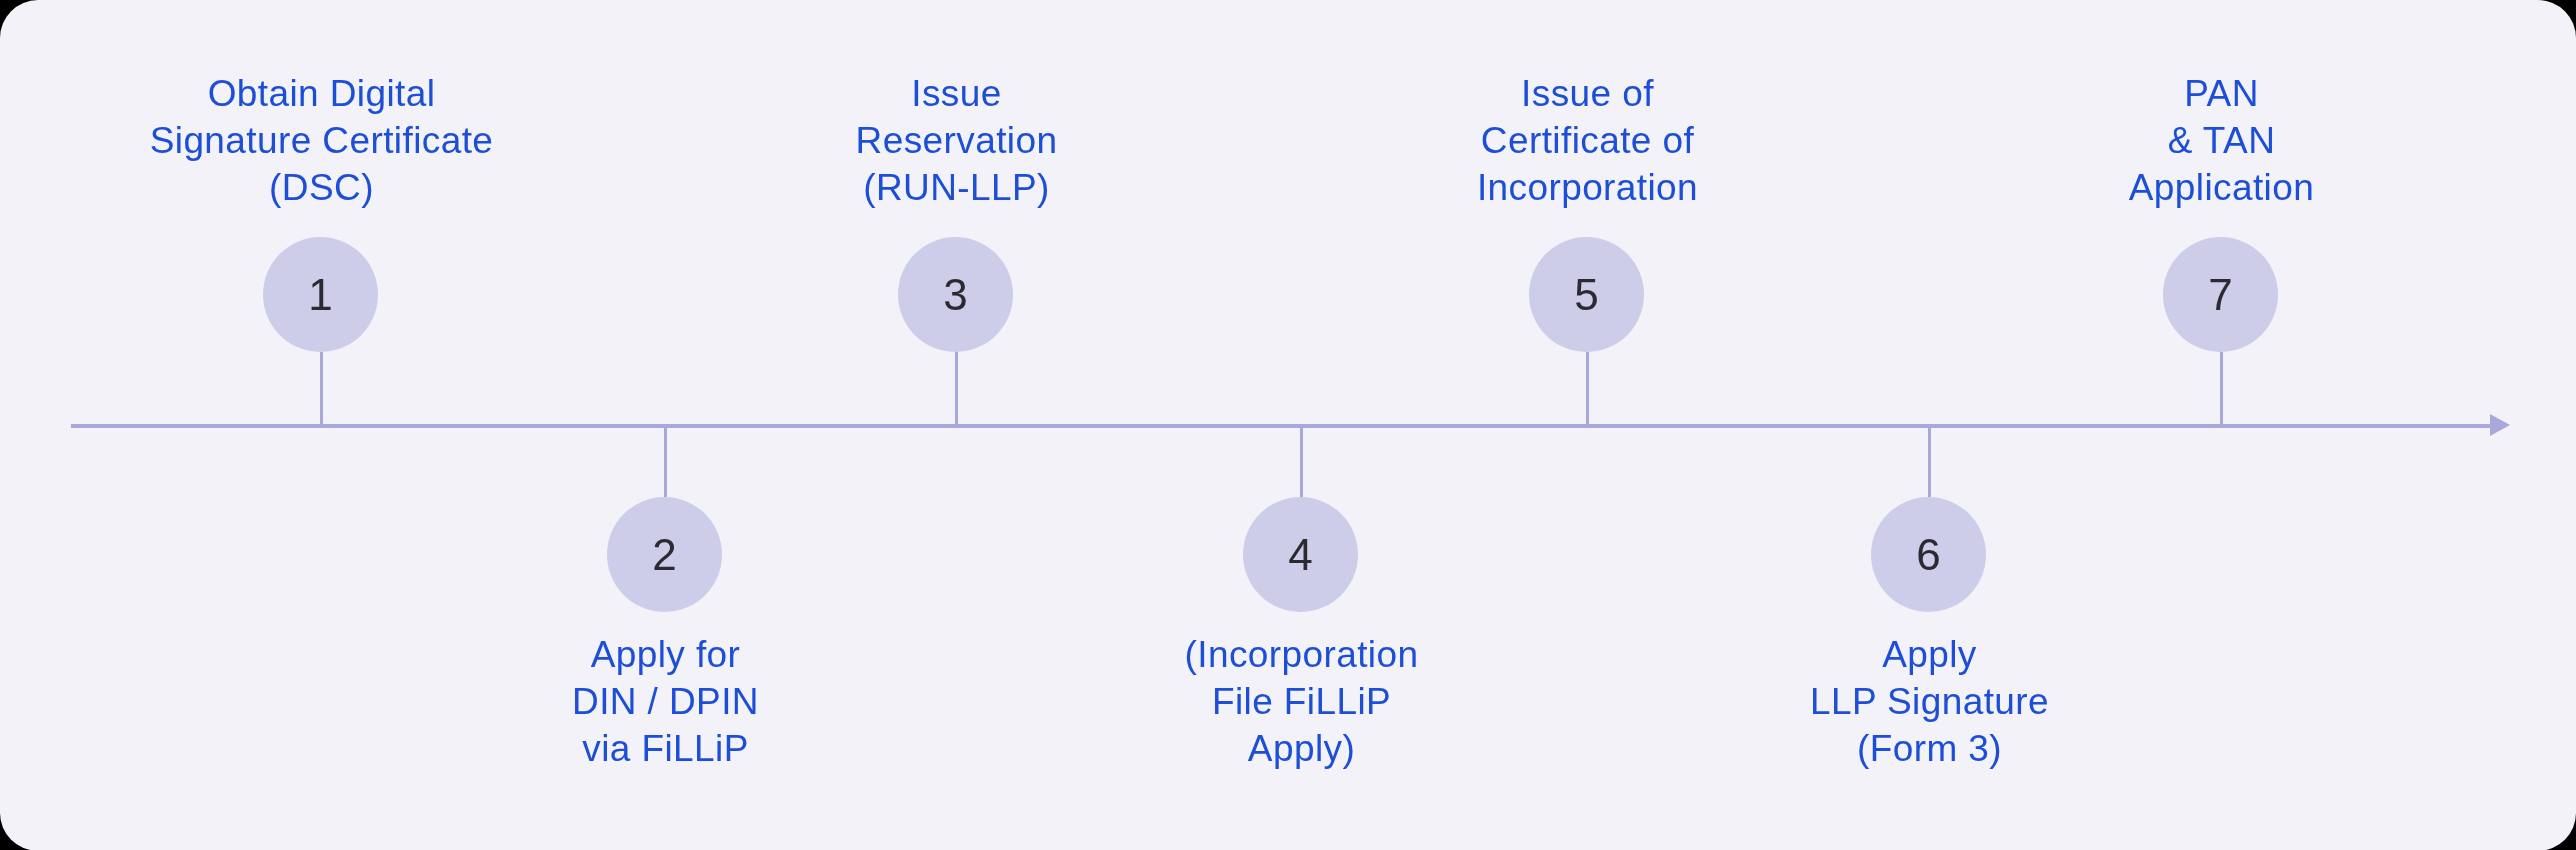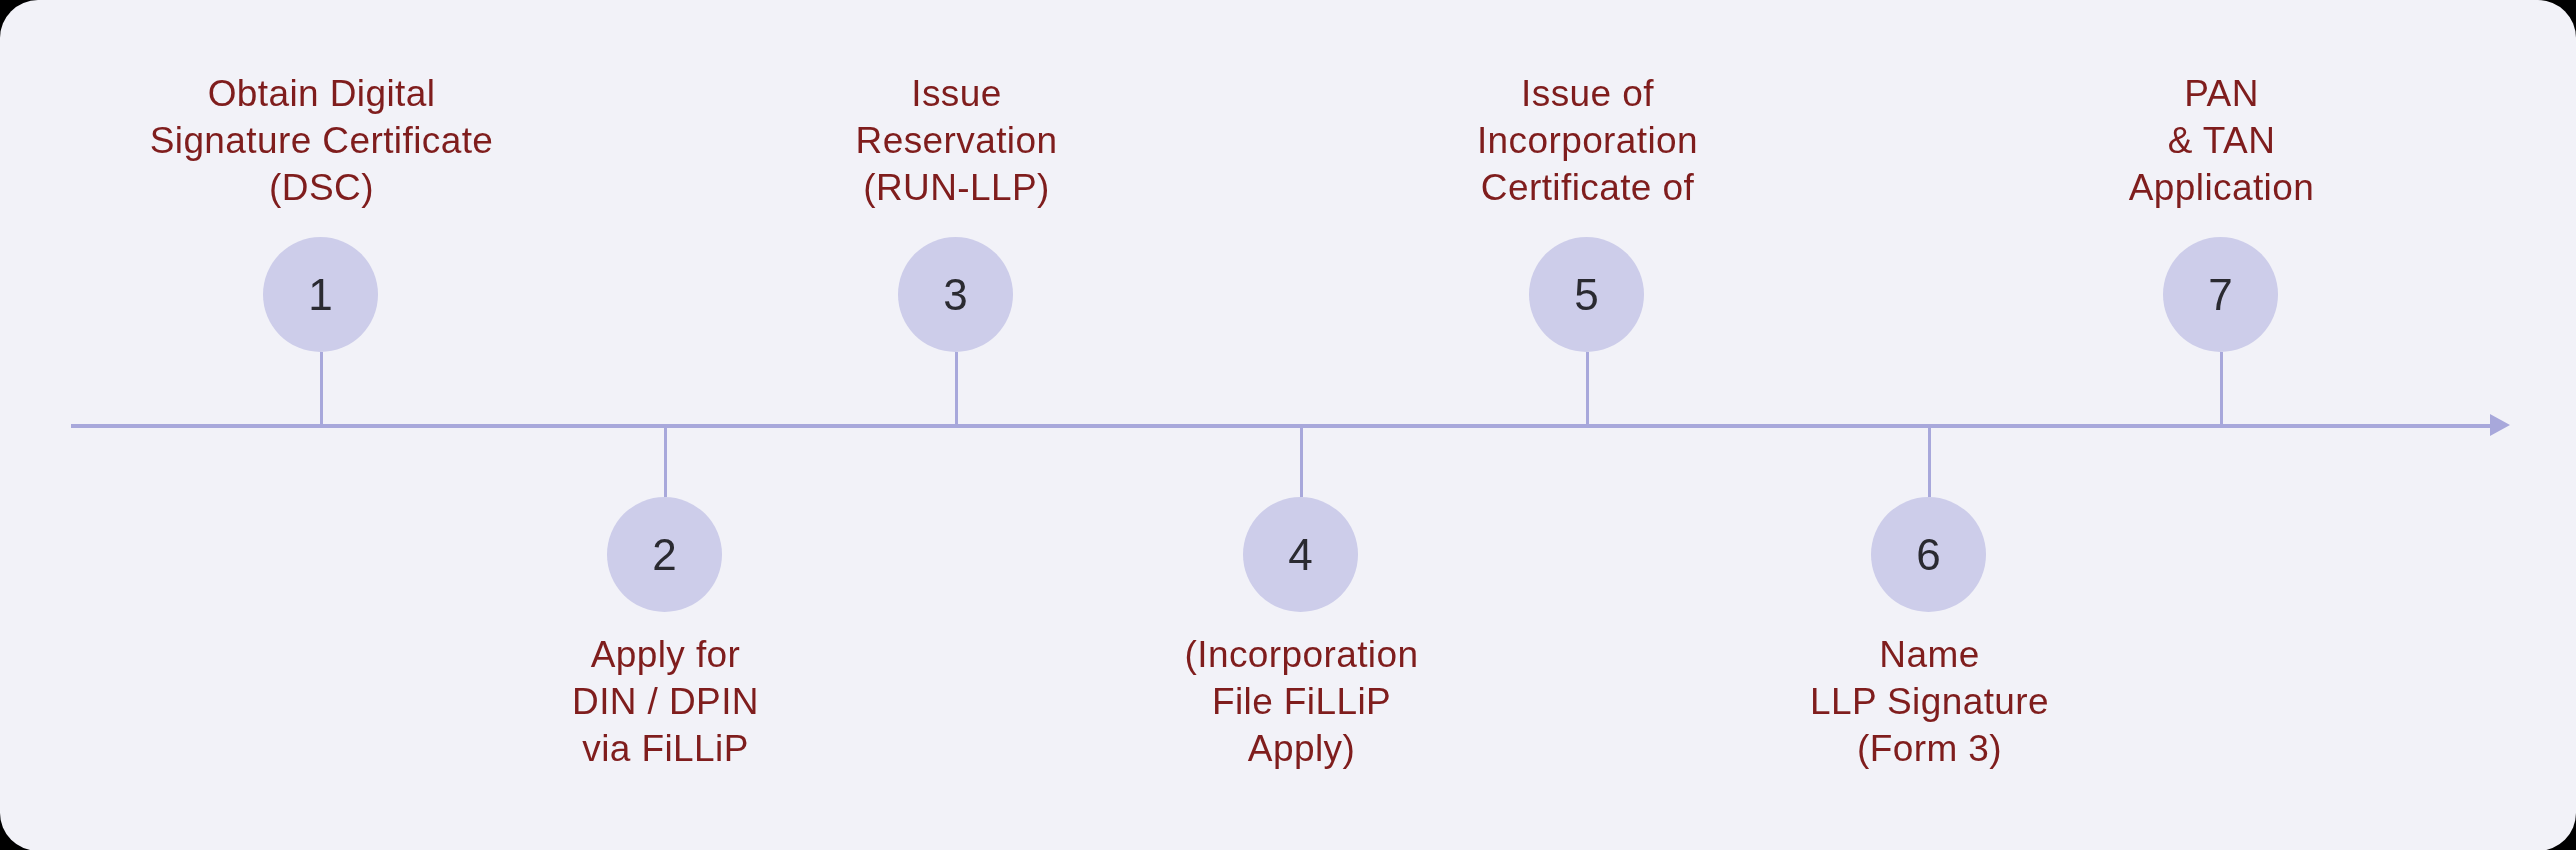--- a/index.html
+++ b/index.html
@@ -71,21 +71,21 @@
     background: #a8a8db;
   }
   .above .stem { top: 352px; height: 75px; }
   .below .stem { top: 425px; height: 72px; }
 
   .label {
     position: absolute;
     left: calc(var(--cx) - 295px);
     width: 591px;
     text-align: center;
-    color: #7f1d1d;
+    color: #1d4ed8;
     font-size: 37px;
     line-height: 47px;
     font-weight: 500;
     letter-spacing: 0.4px;
   }
   .above .label { top: 70px; }
   .below .label { top: 631px; }
 </style>
 </head>
 <body>
@@ -139,32 +139,32 @@
     </div>
     <div class="stem"></div>
     <div class="circle">
       <span>4</span>
     </div>
   </div>
 
   <div class="step above s5">
     <div class="label">
       <div>Issue of</div>
+      <div>Certificate of</div>
       <div>Incorporation</div>
-      <div>Certificate of</div>
     </div>
     <div class="stem"></div>
     <div class="circle">
       <span>5</span>
     </div>
   </div>
 
   <div class="step below s6">
     <div class="label">
-      <div>Name</div>
+      <div>Apply</div>
       <div>LLP Signature</div>
       <div>(Form 3)</div>
     </div>
     <div class="stem"></div>
     <div class="circle">
       <span>6</span>
     </div>
   </div>
 
   <div class="step above s7">

